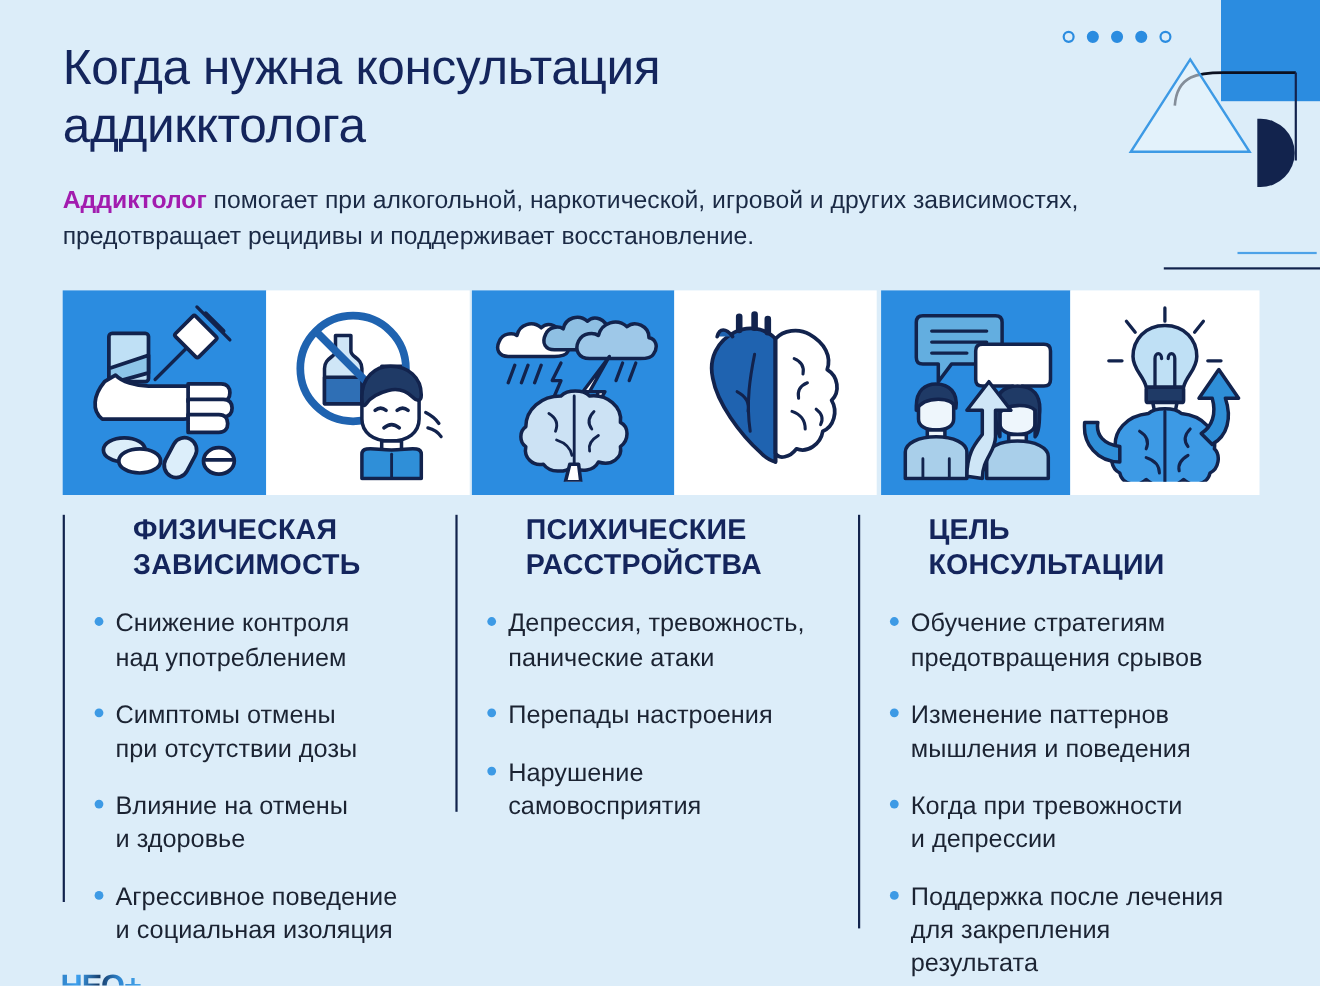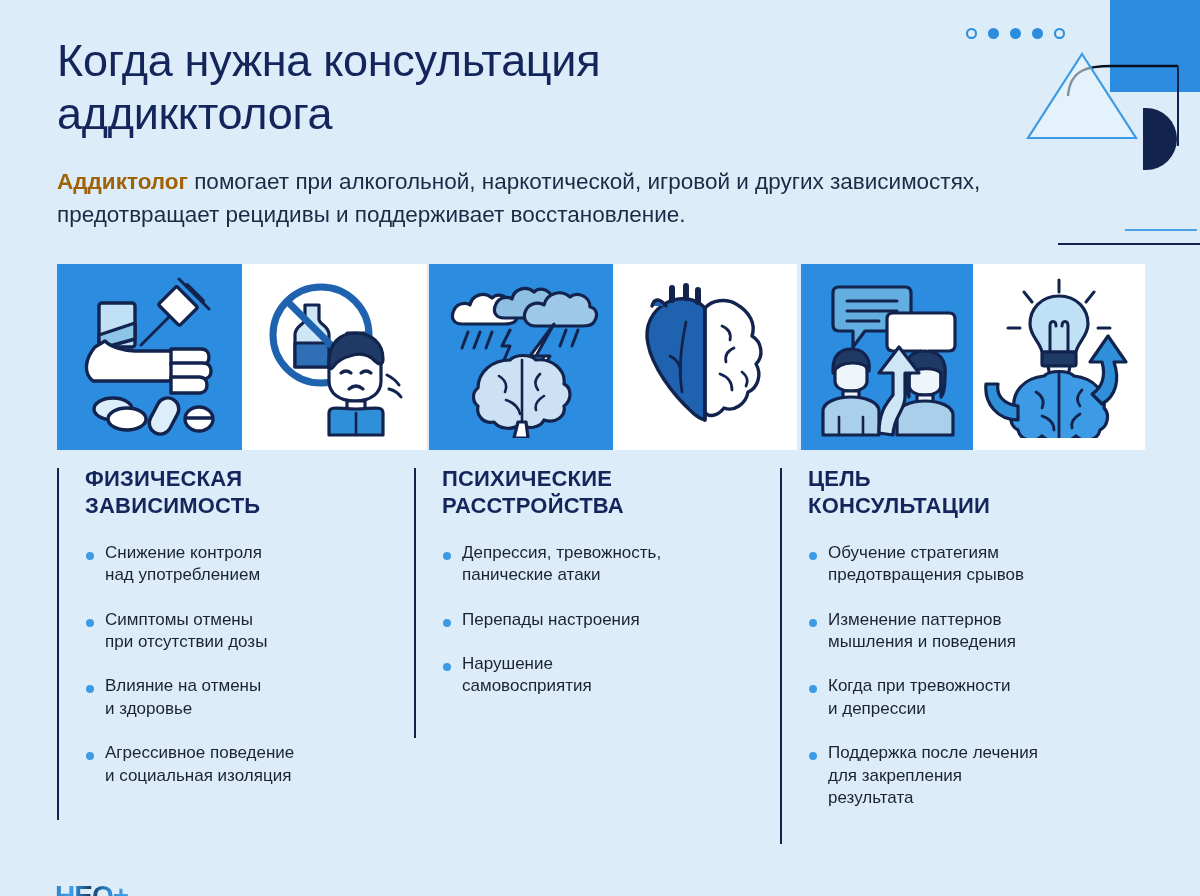--- a/index.html
+++ b/index.html
@@ -79,21 +79,21 @@
     letter-spacing: -0.3px;
   }
   .subtitle {
     position: absolute;
     left: 57px; top: 166px;
     width: 1040px;
     font-size: 22.5px;
     line-height: 1.45;
     color: #1b2a45;
   }
-  .subtitle b { font-weight: bold; color: #a16207; text-align: right; }
+  .subtitle b { font-weight: bold; color: #a21caf; text-align: right; }
 
   
   .strip {
     position: absolute;
     top: 264px;
     height: 186px;
     display: flex;
   }
   .strip .pane {
     width: 92px;
@@ -132,35 +132,36 @@
     background: #12234d;
   }
   #col1 { left: 57px; }
   #col1::before { height: 352px; }
   #col2 { left: 414px; }
   #col2::before { height: 270px; }
   #col3 { left: 780px; width: 370px; }
   #col3::before { height: 376px; }
 
   .col h2 {
-    font-size: 22px;
+    font-size: 26px;
     line-height: 1.22;
     font-weight: bold;
     color: #14255c;
     text-transform: uppercase;
     letter-spacing: 0.2px;
     margin-bottom: 22px;
     white-space: pre-line;
+    margin-left: 36px;
   }
   .col ul { list-style: none; }
   .col li {
     position: relative;
     padding-left: 20px;
     margin-bottom: 22px;
-    font-size: 17px;
+    font-size: 23px;
     line-height: 1.32;
     color: #1b2332;
     white-space: pre-line;
   }
   .col li::before {
     content: "";
     position: absolute;
     left: 1px; top: 10px;
     width: 8px; height: 8px;
     border-radius: 50%;

